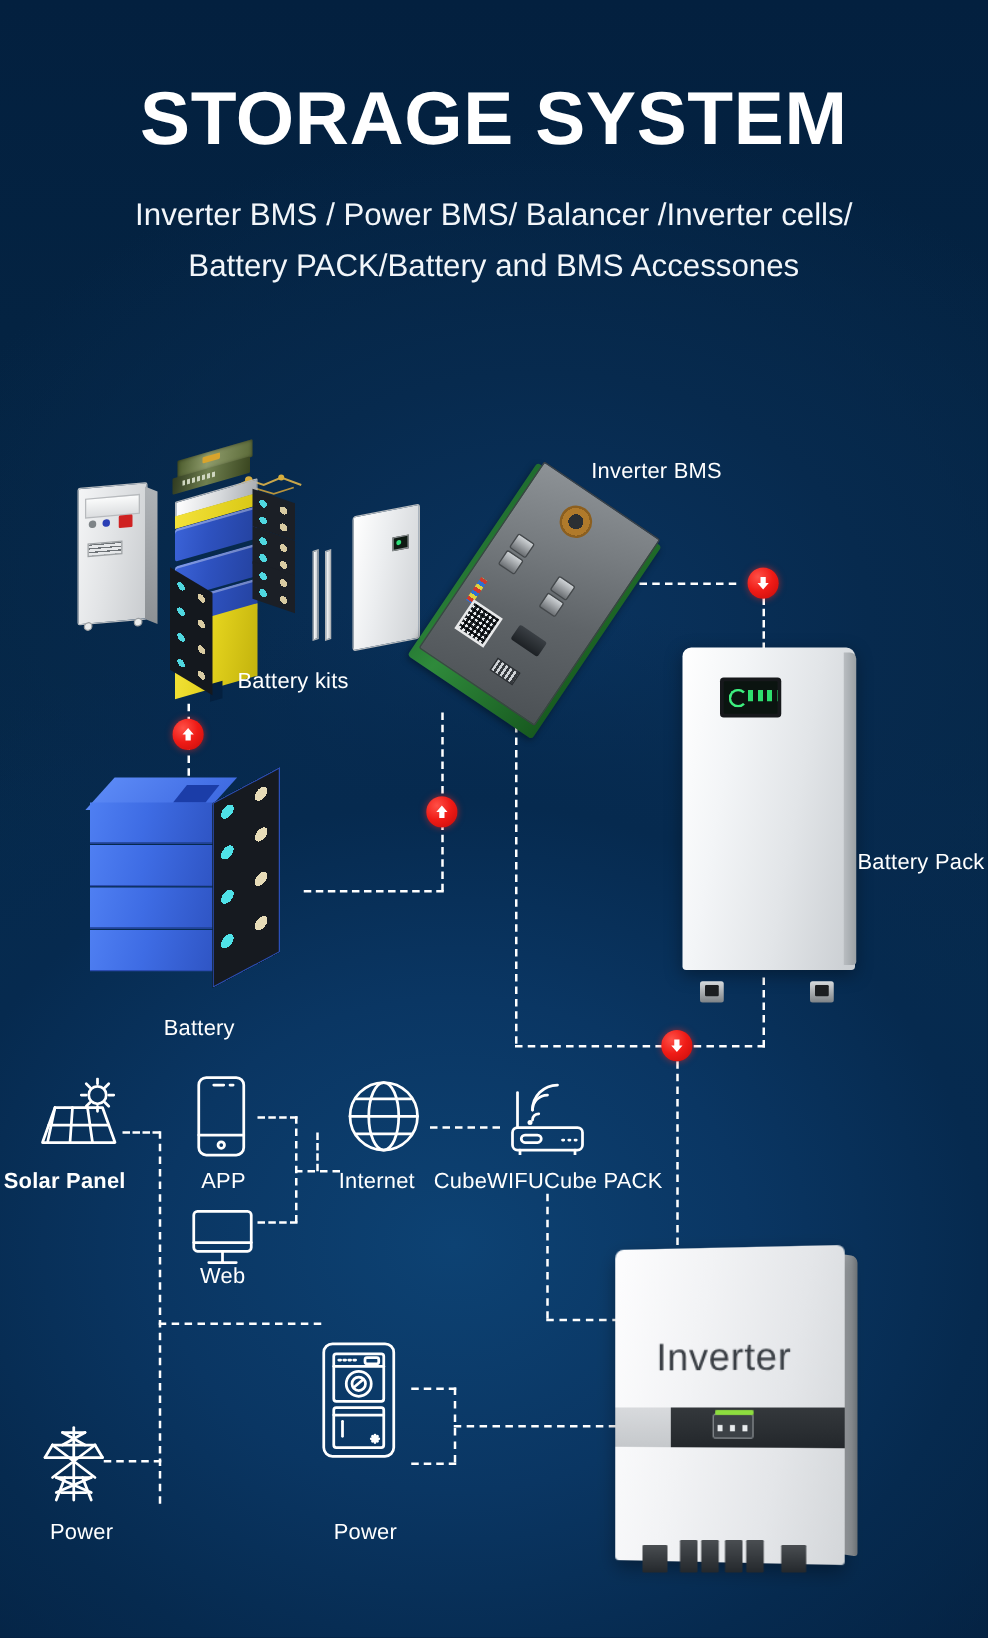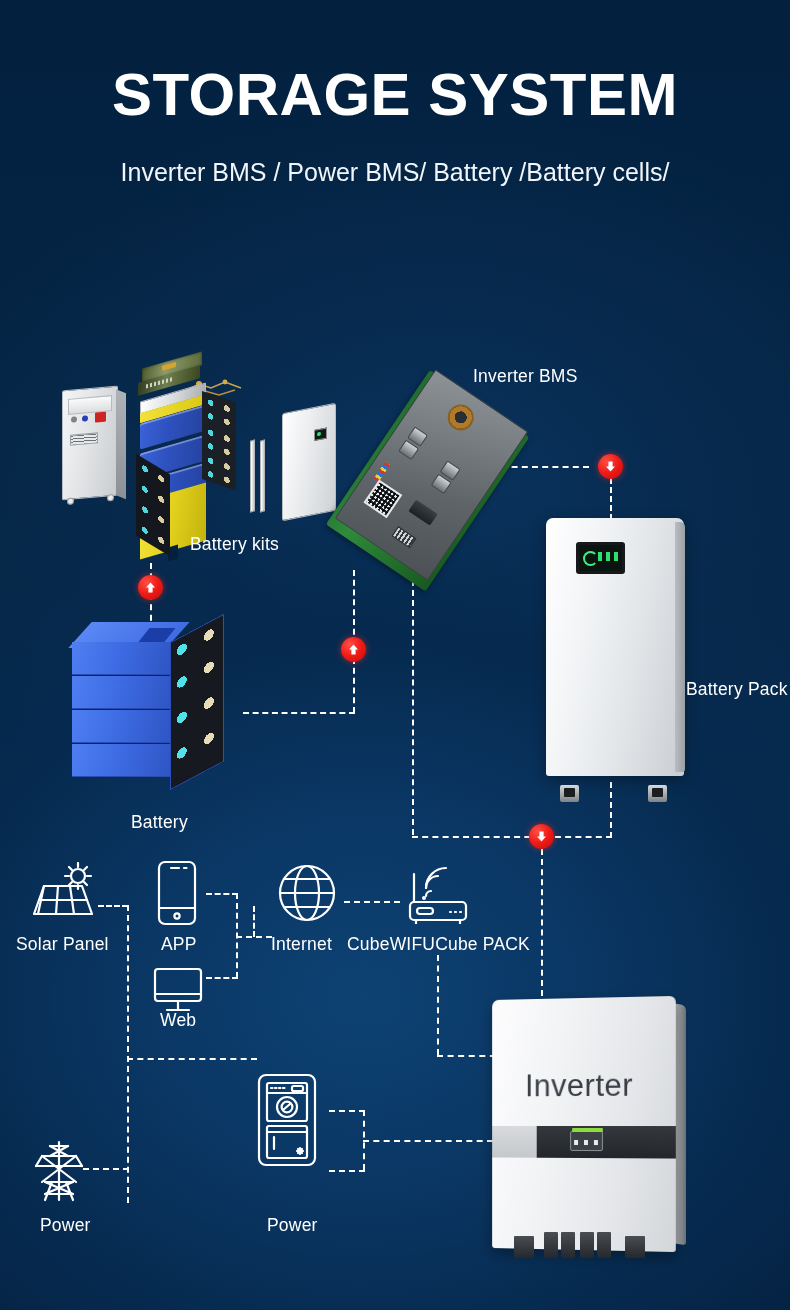--- a/index.html
+++ b/index.html
@@ -218,21 +218,22 @@
   
   .ls{ fill:none; stroke:#ffffff; stroke-width:2.2; stroke-linecap:round; stroke-linejoin:round;}
   .lsf{ fill:#ffffff; }
 </style>
 </head>
 <body>
 
 <div class="header">
   <div class="title-l2">STORAGE SYSTEM</div>
   <div class="sub">
-    <div>Inverter BMS / Power BMS/ Battery /Battery cells/</div>
+    <div>Inverter BMS / Power BMS/ Balancer /Inverter cells/</div>
+    <div>Battery PACK/Battery and BMS Accessones</div>
   </div>
 </div>
 
 <div class="dl v" style="left:150px; top:563px; height:68px;"></div>
 <div class="marker" style="left:138px; top:575px;">
   <svg width="13" height="13" viewBox="0 0 13 13">
     <path class="lsf" d="M6.5 1.4 L11 6.6 H8.6 V11.4 H4.4 V6.6 H2 Z"></path>
   </svg>
 </div>
 
@@ -373,21 +374,21 @@
 <div class="ico" style="left:20px; top:862px;">
   <svg width="82" height="60" viewBox="0 0 82 60">
     <g class="ls">
       <circle cx="58" cy="14" r="7"></circle>
       <path d="M58 1 v4 M58 23 v4 M45 14 h4 M67 14 h4 M49 5 l3 3 M64 20 l3 3 M67 5 l-3 3 M52 20 l-3 3"></path>
       <path d="M14 52 L24 24 H62 L72 52 Z"></path>
       <path d="M19 38 H67 M24 24 L18 52 M38 24 L36 52 M50 24 L54 52"></path>
     </g>
   </svg>
 </div>
-<div class="lbl" style="left:16px; top:934px;">Solar Panel</div>
+<div class="lbl" style="left:3px; top:934px;font-weight:bold;">Solar Panel</div>
 
 <div class="ico" style="left:154px; top:860px;">
   <svg width="46" height="66" viewBox="0 0 46 66">
     <g class="ls">
       <rect x="5" y="2" width="36" height="62" rx="6"></rect>
       <path d="M17 8 h8 M30 8 h2.5"></path>
       <path d="M5 48 h36"></path>
       <circle cx="23" cy="56" r="2.6"></circle>
     </g>
   </svg>

